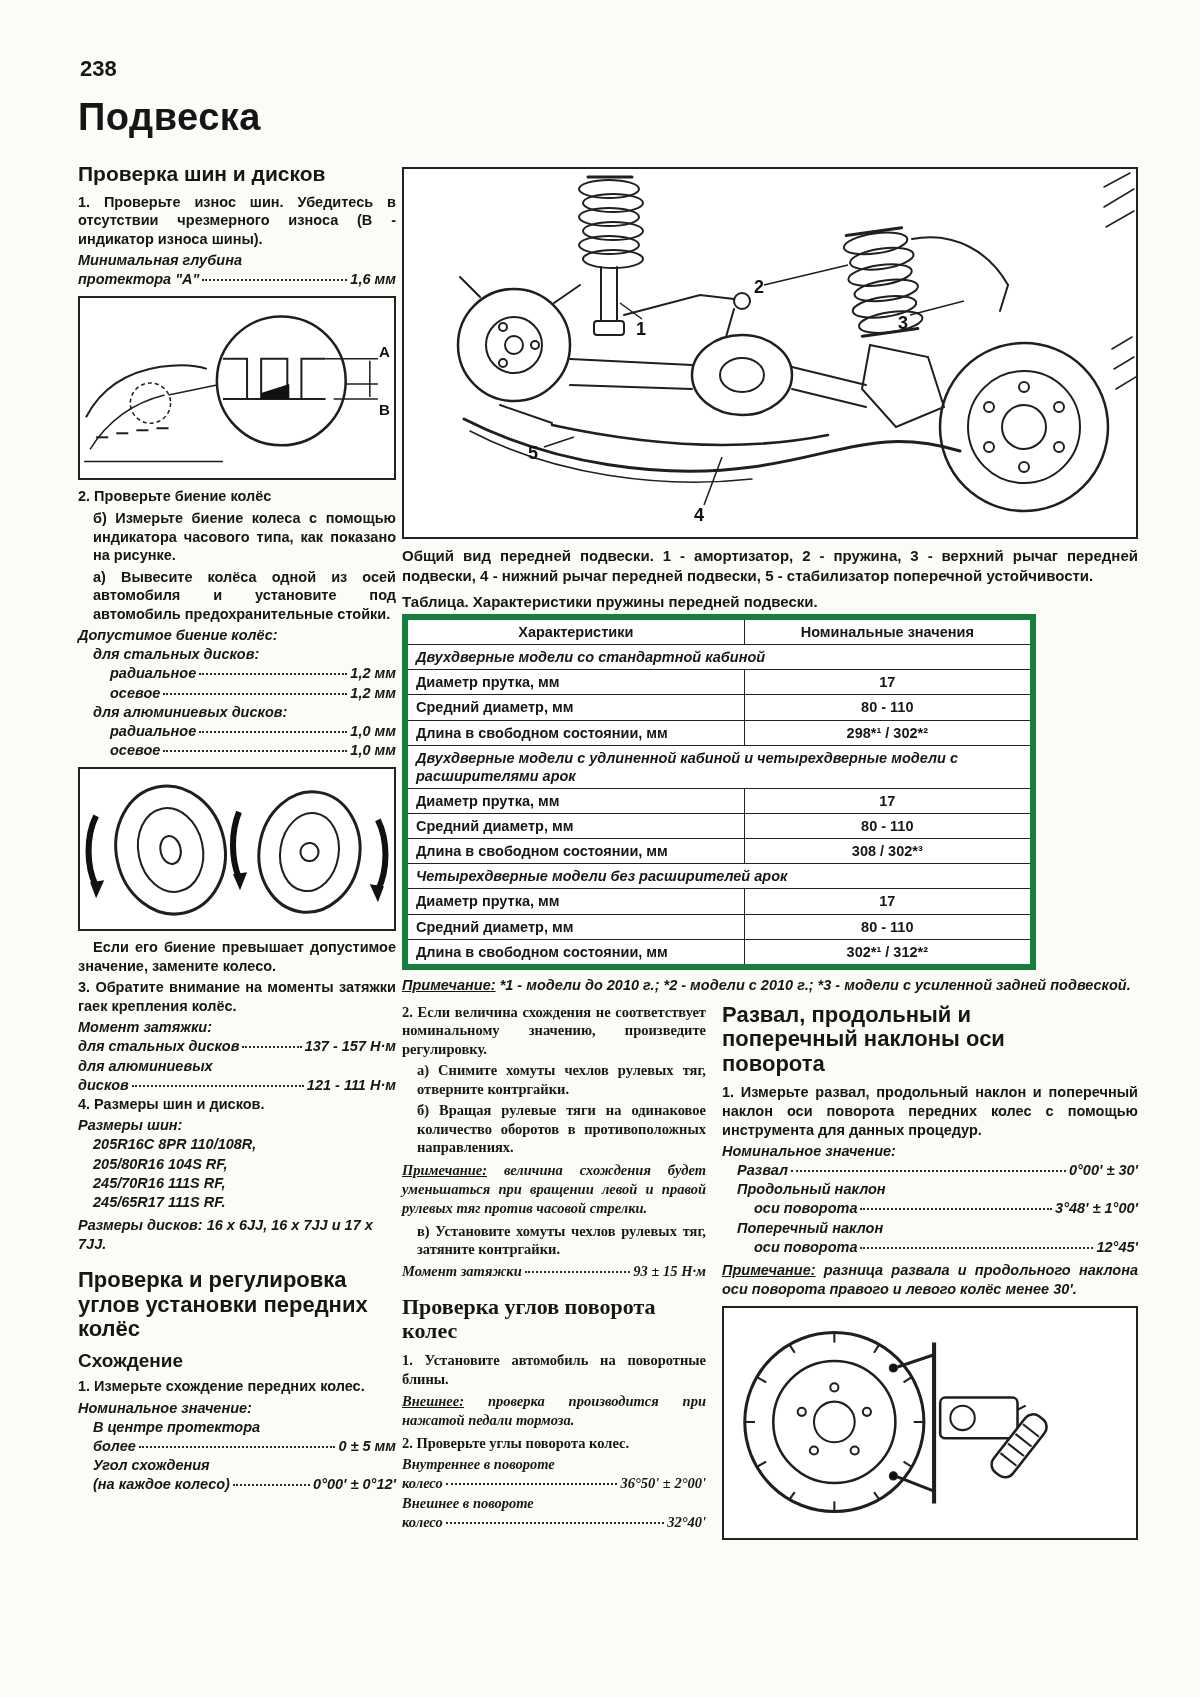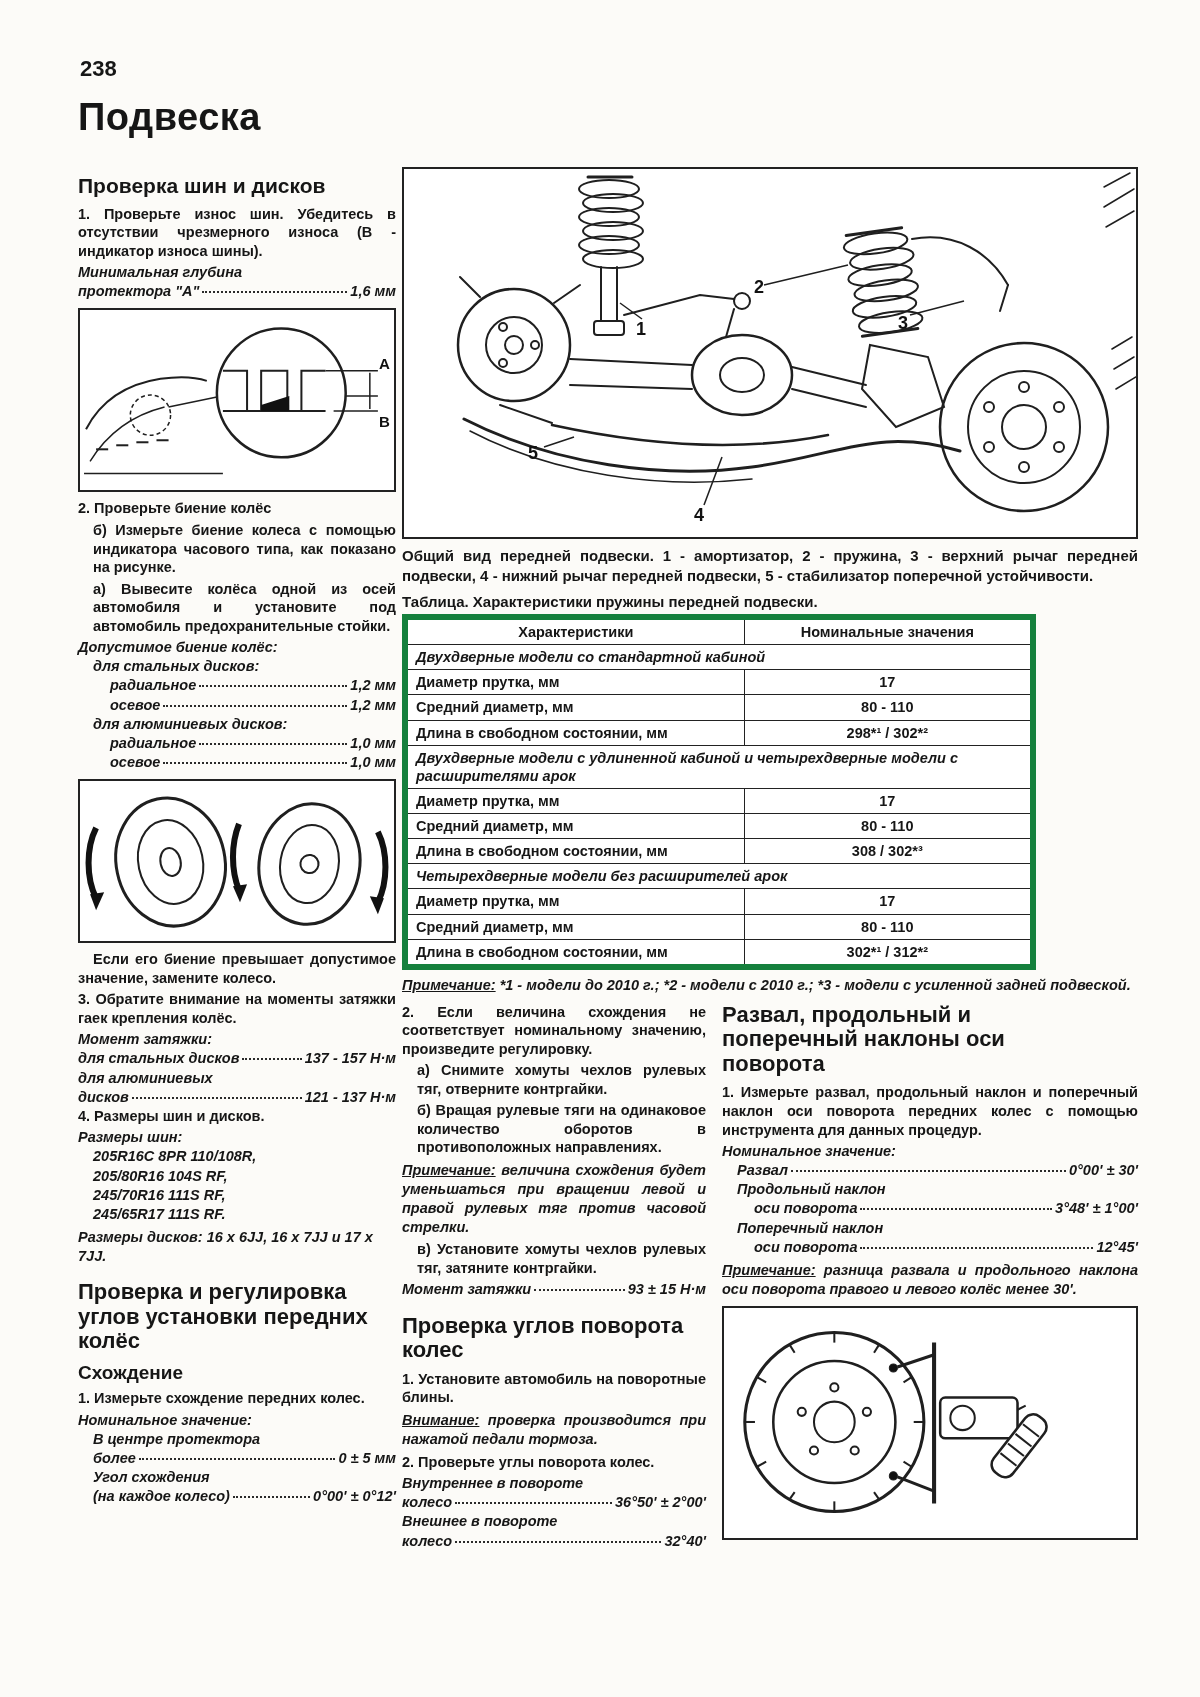--- a/index.html
+++ b/index.html
@@ -4,21 +4,21 @@
 <title>238 — Подвеска</title>
 <style>
   * { margin:0; padding:0; box-sizing:border-box; }
   html,body { background:#ffffff; }
   body { font-family:"Liberation Sans", sans-serif; color:#161616; }
   .page { position:relative; width:1200px; height:1697px; background:#fcfbf8; margin:0 auto; overflow:hidden;padding-left:40px; }
 
   .page-number { position:absolute; left:80px; top:56px; font-size:22px; font-weight:bold; }
   .main-title  { position:absolute; left:78px; top:96px; font-size:38px; font-weight:bold; letter-spacing:.5px;text-align:center; }
 
-  .col-left  { position:absolute; left:78px;  top:172px; width:318px; }
+  .col-left  { position:absolute; left:78px;  top:160px; width:318px; }
   .right-area{ position:absolute; left:402px; top:167px; width:736px; }
 
   h2.section { font-size:21px; font-weight:bold; line-height:1.12; margin:2px 0 7px; }
   h2.big     { font-size:22px; margin-top:14px; }
   h3.subsection { font-size:19px; font-weight:bold; margin:8px 0 5px; }
 
   .para { font-size:14.5px; font-weight:bold; line-height:1.28; text-align:justify; margin-bottom:3px; }
   .sub  { padding-left:15px; }
   .firstindent { text-indent:15px; }
 
@@ -39,21 +39,21 @@
 
   table.spec-table { width:634px; border-collapse:collapse; border:6px solid #15803d; background:#fff; }
   table.spec-table th, table.spec-table td { border:1.5px solid #222; font-size:14.5px; font-weight:bold; padding:3px 8px; line-height:1.25; }
   table.spec-table th { text-align:center; }
   table.spec-table td.val { text-align:center; }
   table.spec-table tr.sec td { font-style:italic; }
 
   .table-note { margin-top:6px; }
 
   .two-cols { display:flex; gap:16px; margin-top:8px; }
-  .col-mid { width:304px; }
+  .col-mid { width:304px;font-family:Liberation Serif, serif; }
   .col-rt  { width:416px; }
   .col-rt h2.section { max-width:330px; }
 </style>
 </head>
 <body>
 
 <div class="page">
 
   <div class="page-number">238</div>
   <h1 class="main-title">Подвеска</h1>
@@ -157,21 +157,21 @@
     <div class="spec">Момент затяжки:</div>
     <div class="leader">
       <span>для стальных дисков</span>
       <span class="dots"></span>
       <span>137 - 157 Н·м</span>
     </div>
     <div class="spec">для алюминиевых</div>
     <div class="leader">
       <span>дисков</span>
       <span class="dots"></span>
-      <span>121 - 137 Н·м</span>
+      <span>121 - 111 Н·м</span>
     </div>
 
     <p class="para">4. Размеры шин и дисков.</p>
     <div class="spec">Размеры шин:</div>
     <div class="spec indent1">205R16C 8PR 110/108R,</div>
     <div class="spec indent1">205/80R16 104S RF,</div>
     <div class="spec indent1">245/70R16 111S RF,</div>
     <div class="spec indent1">245/65R17 111S RF.</div>
     <div class="spec" style="margin-top:4px">Размеры дисков: 16 x 6JJ, 16 x 7JJ и 17 x 7JJ.</div>
 
@@ -351,21 +351,21 @@
         <p class="para sub">в) Установите хомуты чехлов рулевых тяг, затяните контргайки.</p>
         <div class="leader">
           <span>Момент затяжки</span>
           <span class="dots"></span>
           <span>93 ± 15 Н·м</span>
         </div>
 
         <h2 class="section big">Проверка углов поворота колес</h2>
         <p class="para">1. Установите автомобиль на поворотные блины.</p>
         <p class="note">
-          <span class="nlabel">Внимание:</span><span> проверка производится при нажатой педали тормоза.</span>
+          <span class="nlabel">Внешнее:</span><span> проверка производится при нажатой педали тормоза.</span>
         </p>
         <p class="para">2. Проверьте углы поворота колес.</p>
         <div class="spec">Внутреннее в повороте</div>
         <div class="leader">
           <span>колесо</span>
           <span class="dots"></span>
           <span>36°50' ± 2°00'</span>
         </div>
         <div class="spec">Внешнее в повороте</div>
         <div class="leader">

